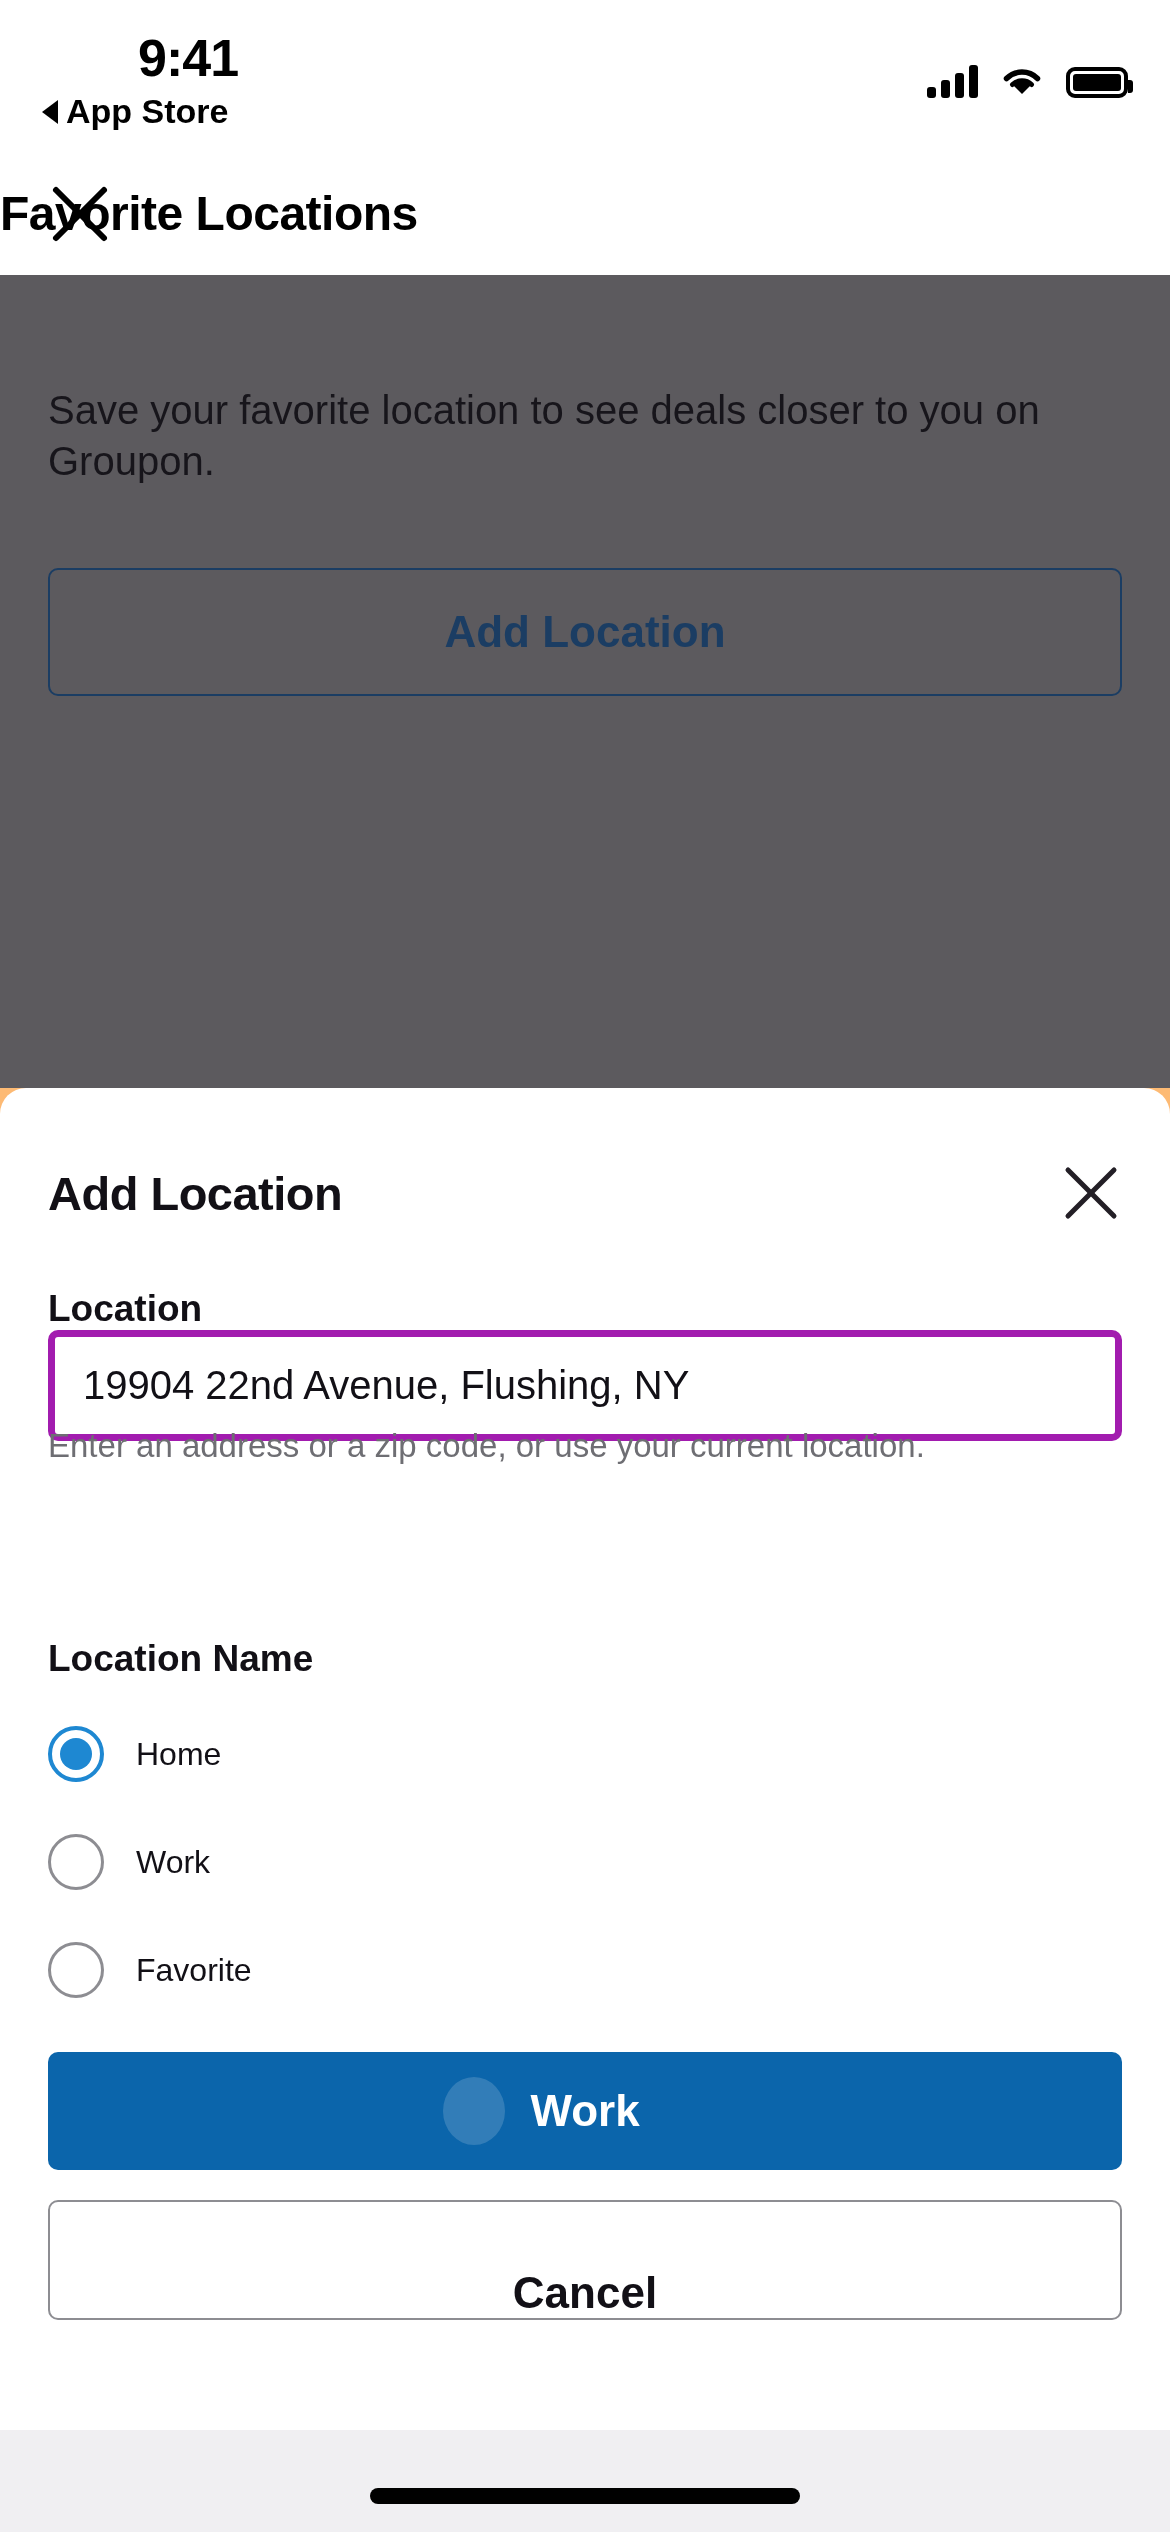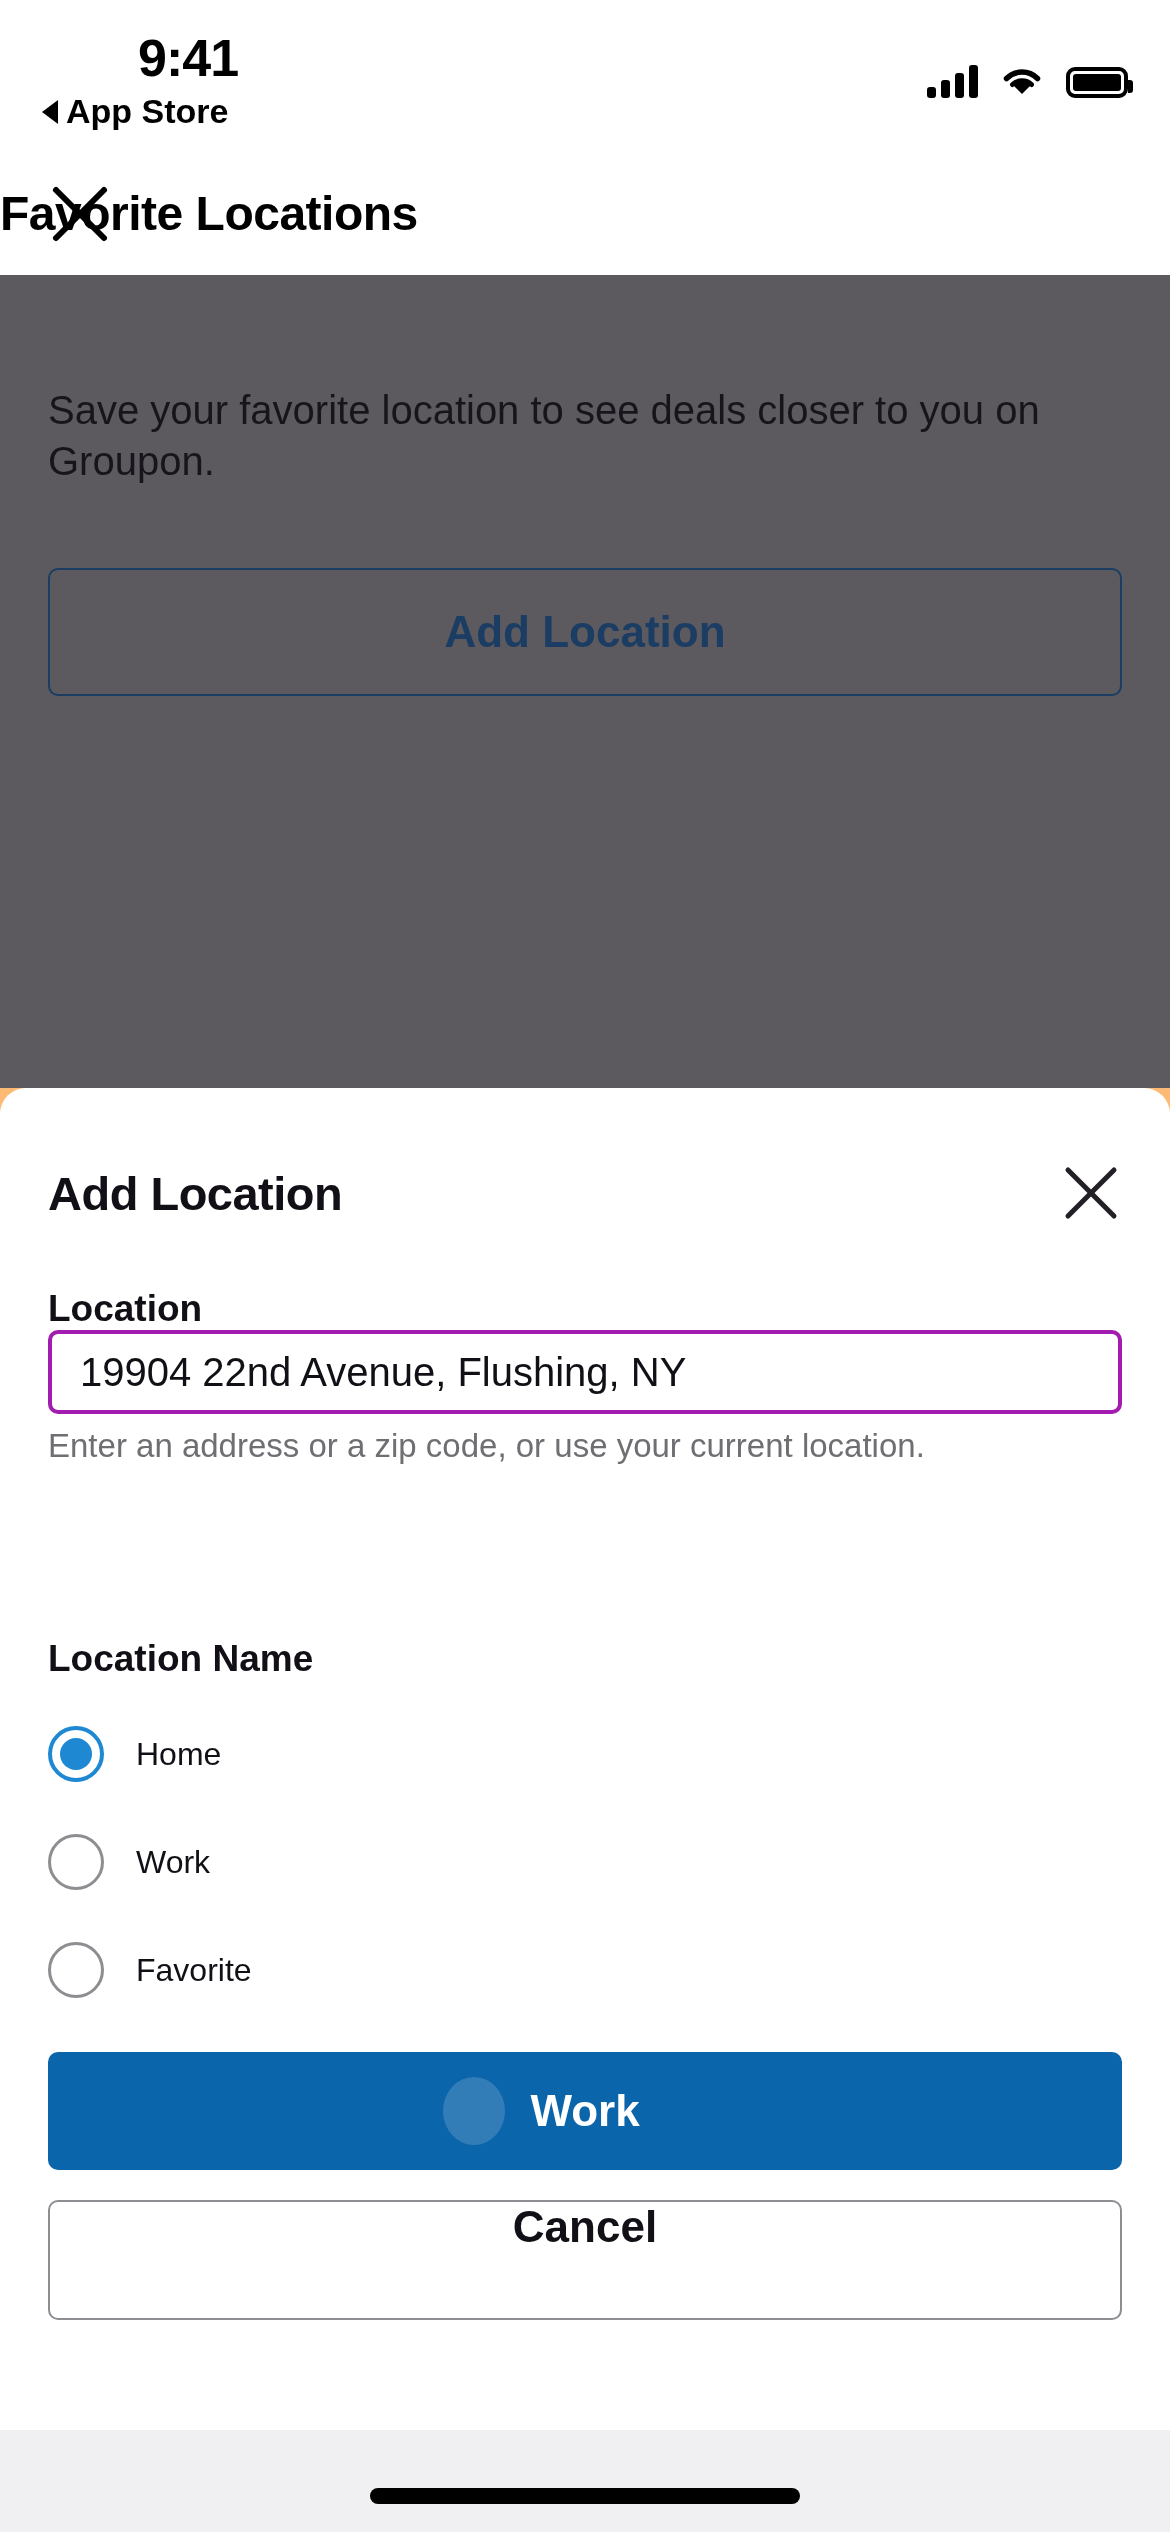--- a/index.html
+++ b/index.html
@@ -110,22 +110,22 @@
   }
 
   .field-label{
     position:absolute; left:48px;
     font-size:37px; font-weight:700; color:#121016;margin-top:8px;
   }
   .loc-label{ top:1280px; }
 
   .loc-input{
     position:absolute; left:48px; top:1330px;
-    width:1074px; height:84px;
-    border:4px solid #a21caf; border-radius:10px;
+    width:1074px; height:111px;
+    border:7px solid #a21caf; border-radius:10px;
     background:#fff;
     font-family:"Liberation Sans", sans-serif;
     font-size:40px; color:#121016;
     padding:0 28px;
     outline:none;
     z-index:12;
   }
   .loc-help{
     position:absolute; left:48px; top:1427px; width:1080px;
     font-size:33px; color:#6e6e73;
@@ -165,21 +165,21 @@
   }
   .ripple{
     position:absolute; left:395px; top:50%; transform:translateY(-50%);
     width:62px; height:68px; border-radius:50%;
     background:rgba(255,255,255,0.16);
   }
   .btn-cancel{
     position:absolute; left:48px; top:2200px;
     width:1074px; height:120px;
     background:#fff; border:2px solid #8d8d92; border-radius:10px;
-    display:flex; align-items:flex-start; justify-content:center;
+    display:flex; align-items:flex-end; justify-content:center;
     font-family:"Liberation Sans", sans-serif;
     font-size:44px; font-weight:700; color:#121016;
     cursor:pointer; z-index:12;
   }
 
   
   .safe-area{
     position:absolute; left:0; bottom:0; width:1170px; height:102px;
     background:#f0eff2; z-index:20;
   }

